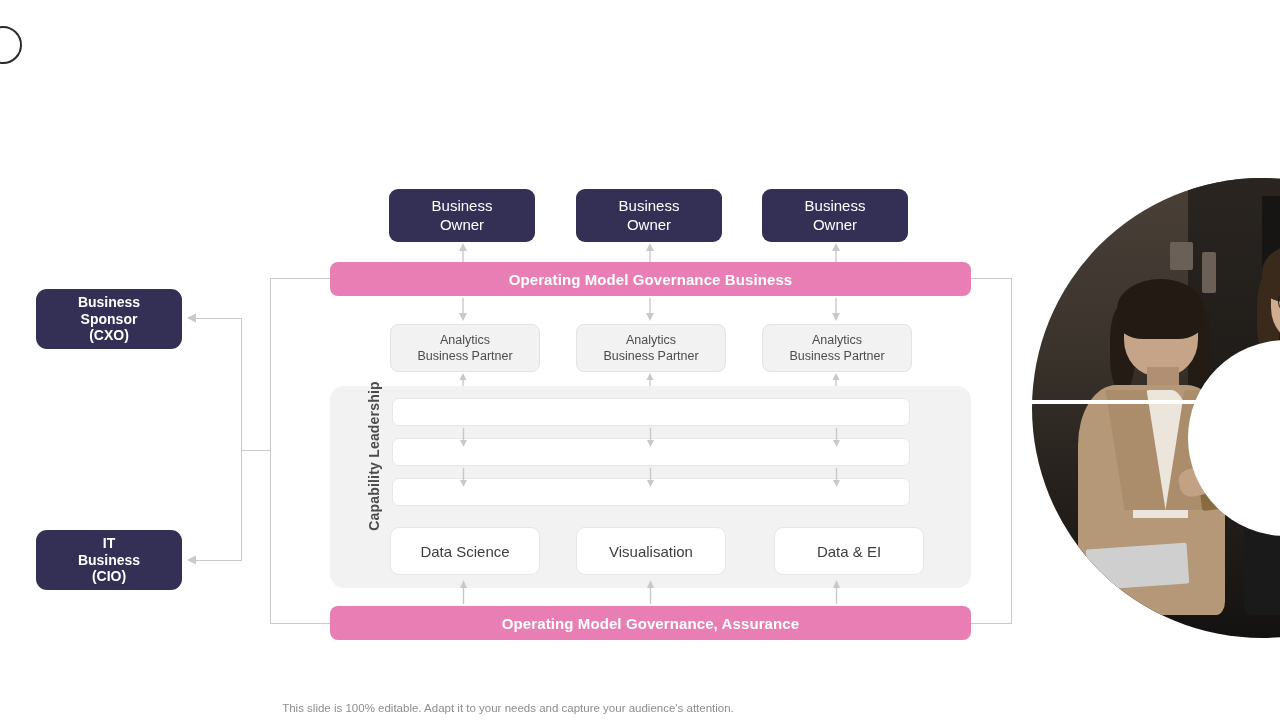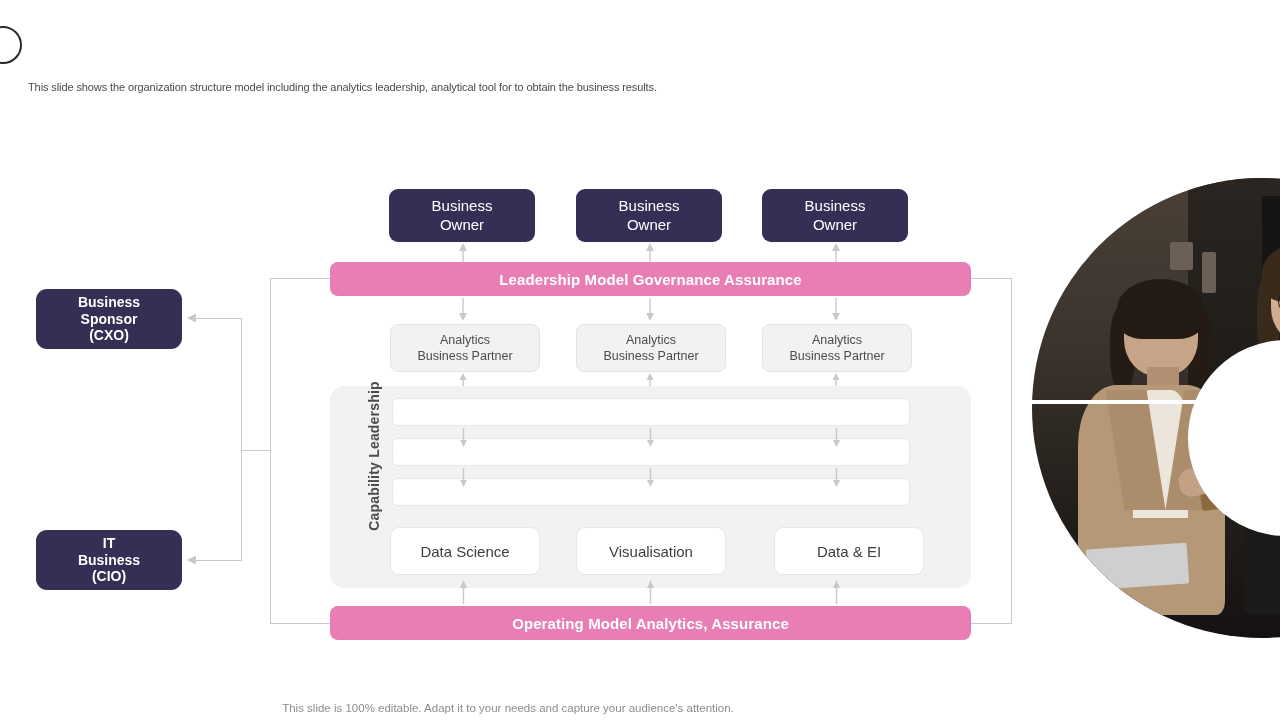--- a/index.html
+++ b/index.html
@@ -202,21 +202,20 @@
     position:absolute; left:0; top:702px; width:1016px;
     text-align:center; font-size:11.5px; color:#8d8d8d;
   }
 </style>
 </head>
 <body>
 
 <div class="slide">
 
   <div class="title-circle"></div>
-  <div class="page-subtitle">This slide shows the organization structure  model including the analytics leadership, analytical tool for to obtain the business results.</div>
 
   <div class="ln ln-v" style="left:270px; top:278px; height:346px;"></div>
   <div class="ln ln-h" style="left:270px; top:278px; width:62px;"></div>
   <div class="ln ln-h" style="left:270px; top:623px; width:62px;"></div>
   <div class="ln ln-v" style="left:1011px; top:278px; height:346px;"></div>
   <div class="ln ln-h" style="left:969px; top:278px; width:43px;"></div>
   <div class="ln ln-h" style="left:969px; top:623px; width:43px;"></div>
 
   <div class="ln ln-h" style="left:241px; top:450px; width:30px;"></div>
 
@@ -262,21 +261,21 @@
   <svg class="arr" style="left:643px; top:243px;" width="14" height="22" viewBox="0 0 14 22">
     <path d="M7 0 L11 8 L3 8 Z" fill="#c9c9c9"></path>
       <rect x="6.3" y="7" width="1.4" height="15" fill="#c9c9c9"></rect>
   </svg>
   <svg class="arr" style="left:829px; top:243px;" width="14" height="22" viewBox="0 0 14 22">
     <path d="M7 0 L11 8 L3 8 Z" fill="#c9c9c9"></path>
       <rect x="6.3" y="7" width="1.4" height="15" fill="#c9c9c9"></rect>
   </svg>
 
   <div class="pink-bar" style="top:262px;">
-    <span>Leadership Model Governance Assurance</span>
+    <span>Operating Model Governance Business</span>
   </div>
 
   <svg class="arr" style="left:456px; top:298px;" width="14" height="24" viewBox="0 0 14 24">
     <rect x="6.3" y="0" width="1.4" height="16" fill="#c9c9c9"></rect>
       <path d="M7 23 L11 15 L3 15 Z" fill="#c9c9c9"></path>
   </svg>
   <svg class="arr" style="left:643px; top:298px;" width="14" height="24" viewBox="0 0 14 24">
     <rect x="6.3" y="0" width="1.4" height="16" fill="#c9c9c9"></rect>
       <path d="M7 23 L11 15 L3 15 Z" fill="#c9c9c9"></path>
   </svg>
@@ -371,21 +370,21 @@
   <svg class="arr" style="left:644px; top:580px;" width="13" height="24" viewBox="0 0 13 24">
     <path d="M6.5 0 L10 8 L3 8 Z" fill="#c9c9c9"></path>
       <rect x="5.8" y="7" width="1.4" height="17" fill="#c9c9c9"></rect>
   </svg>
   <svg class="arr" style="left:830px; top:580px;" width="13" height="24" viewBox="0 0 13 24">
     <path d="M6.5 0 L10 8 L3 8 Z" fill="#c9c9c9"></path>
       <rect x="5.8" y="7" width="1.4" height="17" fill="#c9c9c9"></rect>
   </svg>
 
   <div class="pink-bar" style="top:606px;">
-    <span>Operating Model Analytics, Assurance</span>
+    <span>Operating Model Governance, Assurance</span>
   </div>
 
   <div class="photo-clip">
     <div class="photo-inner">
       <div class="ph-bg"></div>
       <div class="ph-door"></div>
       <div class="ph-door2"></div>
       <div class="ph-panel"></div>
       <div class="ph-panel2"></div>
 

